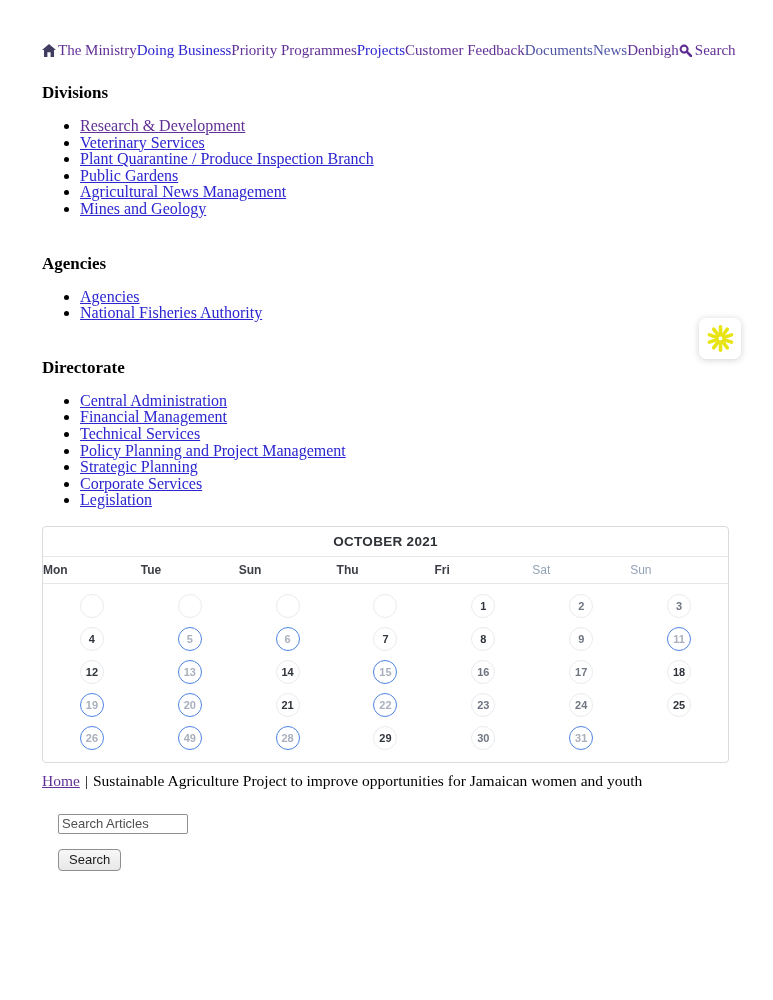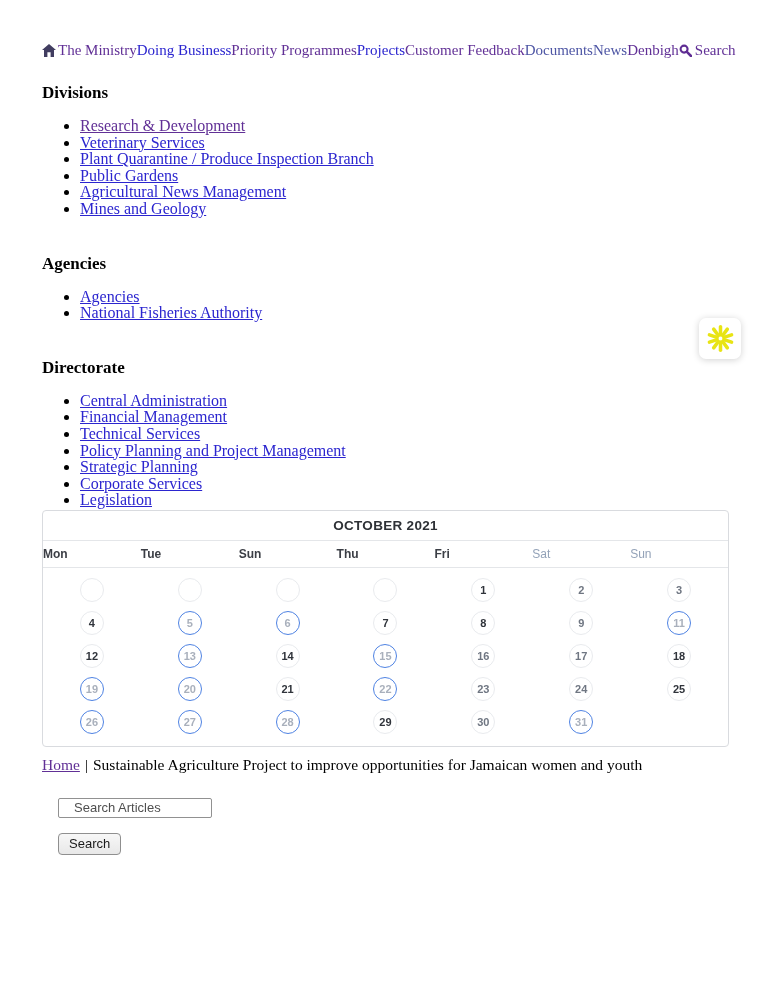--- a/index.html
+++ b/index.html
@@ -23,21 +23,21 @@
 
   
   h2.sec{font-size:17px;font-weight:bold;margin:36px 0 0 0;color:#000;}
   h2.sec.first{margin-top:25px;}
   ul.seclist{margin:15px 0 0 0;padding-left:38px;}
   ul.seclist li{font-size:16px;line-height:16.6px;margin:0;}
   ul.seclist a{text-decoration:underline;cursor:pointer;}
 
   
   .calendar{
-    margin-top:1px;width:687px;box-sizing:border-box;
+    margin-top:17px;width:687px;box-sizing:border-box;
     border:1px solid #d9dbdf;border-radius:4px;background:#fff;
     font-family:"Liberation Sans", sans-serif;
   }
   .cal-title{
     height:29px;display:flex;align-items:center;justify-content:center;
     font-size:13.5px;font-weight:600;letter-spacing:.3px;color:#2e3136;
     border-bottom:1px solid #e4e6e9;
   }
   .cal-headrow{
     display:grid;grid-template-columns:repeat(7,1fr);
@@ -60,21 +60,21 @@
   .daycirc.empty{color:transparent;}
 
   
   .crumb{margin-top:9px;font-size:15.5px;color:#000;}
   .crumb a{color:#613096;text-decoration:underline;cursor:pointer;}
   .crumb .sep{margin:0 5px;}
 
   
   .search-wrap{margin-top:24px;margin-left:16px;font-family:"Liberation Sans", sans-serif;}
   .search-wrap input{
-    width:122px;height:18px;box-sizing:content-box;padding:0 15px;
+    width:122px;height:18px;box-sizing:content-box;padding:0 3px;
     border:1px solid #919191;border-radius:2px;font-size:13px;
     font-family:"Liberation Sans", sans-serif;color:#3f3f3f;
   }
   .search-wrap input::placeholder{color:#4f4f4f;opacity:1;}
   .search-btn{
     display:inline-block;margin-top:15px;
     padding:2px 10px 3px 10px;font-size:13px;color:#1a1a1a;
     font-family:"Liberation Sans", sans-serif;
     background:linear-gradient(#f7f7f7,#e8e8e8);
     border:1px solid #8f8f8f;border-radius:4px;cursor:pointer;
@@ -235,21 +235,21 @@
         <div class="daycell">
           <div class="daycirc gray">24</div>
         </div>
         <div class="daycell">
           <div class="daycirc dark">25</div>
         </div>
         <div class="daycell">
           <div class="daycirc light event">26</div>
         </div>
         <div class="daycell">
-          <div class="daycirc light event">27</div>
+          <div class="daycirc light event">49</div>
         </div>
         <div class="daycell">
           <div class="daycirc light event">28</div>
         </div>
         <div class="daycell">
           <div class="daycirc dark">29</div>
         </div>
         <div class="daycell">
           <div class="daycirc gray">30</div>
         </div>

